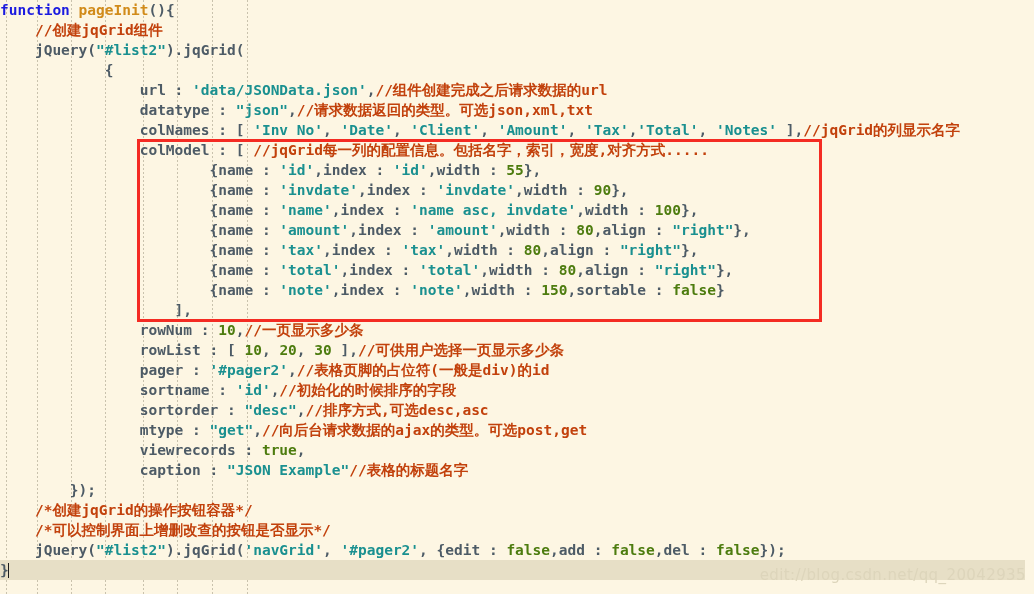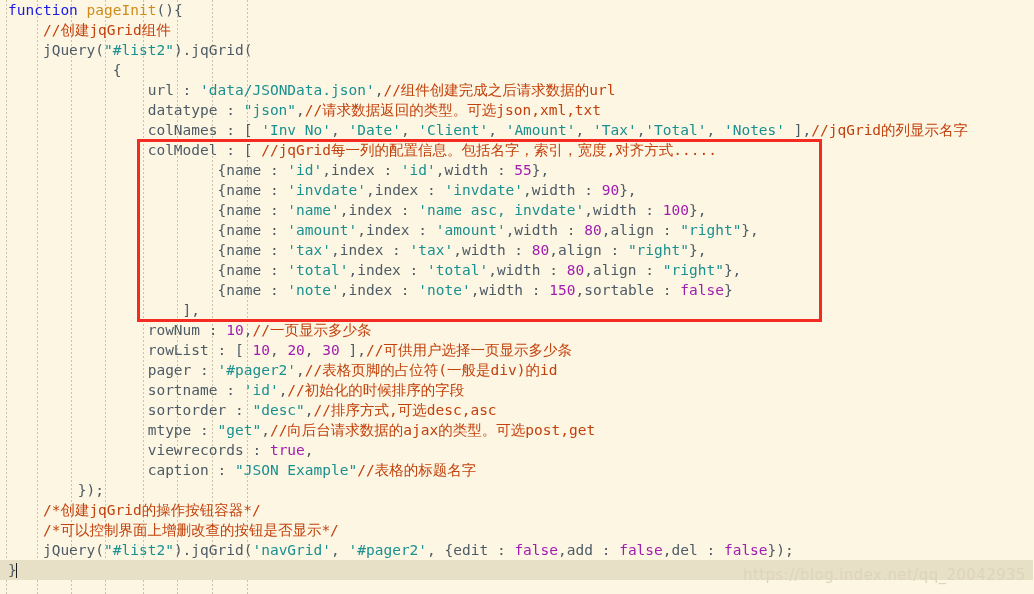--- a/index.html
+++ b/index.html
@@ -38,21 +38,22 @@
     width: 1034px;
     font-size: 14.5px;
     line-height: 20px;
     white-space: pre;
     letter-spacing: 0px;
   }
   .line {
     height: 20px;
     white-space: pre;
     position: relative;
-    padding-left: 8px;
+    padding-left: 0px;
+    font-weight: bold;
   }
 
   
   .line.cur {
     background: #e7dfc6;
     width: 1025px;
   }
   .caret {
     display: inline-block;
     width: 1px;
@@ -60,21 +61,21 @@
     background: #1b1b1b;
     vertical-align: -3px;
     margin-left: -1px;
   }
 
   
   .kw      { color: #1a1ae0; }      
   .fn      { color: #d18b1a; }      
   .plain   { color: #4d5b66; }      
   .str     { color: #1a9090; }      
-  .num     { color: #a21caf; }      
+  .num     { color: #4d7c0f; }      
   .cmt     { color: #c2410c; }      
   .brace   { color: #4d5b66; }
 
   
   #redbox {
     position: absolute;
     left: 137px;
     top: 139px;
     width: 685px;
     height: 183px;
@@ -109,15 +110,15 @@
       <div class="guide" style="left: 143px;"></div>
       <div class="guide" style="left: 177px;"></div>
       <div class="guide" style="left: 212px;"></div>
       <div class="guide" style="left: 247px;"></div>
     </div>
 
   <div id="code"><div class="line"><span class="kw">function</span><span class="plain"> </span><span class="fn">pageInit</span><span class="brace">(){</span></div><div class="line"><span class="plain">    </span><span class="cmt">//创建jqGrid组件</span></div><div class="line"><span class="plain">    jQuery(</span><span class="str">"#list2"</span><span class="plain">).jqGrid(</span></div><div class="line"><span class="plain">            {</span></div><div class="line"><span class="plain">                url : </span><span class="str">'data/JSONData.json'</span><span class="plain">,</span><span class="cmt">//组件创建完成之后请求数据的url</span></div><div class="line"><span class="plain">                datatype : </span><span class="str">"json"</span><span class="plain">,</span><span class="cmt">//请求数据返回的类型。可选json,xml,txt</span></div><div class="line"><span class="plain">                colNames : [ </span><span class="str">'Inv No'</span><span class="plain">, </span><span class="str">'Date'</span><span class="plain">, </span><span class="str">'Client'</span><span class="plain">, </span><span class="str">'Amount'</span><span class="plain">, </span><span class="str">'Tax'</span><span class="plain">,</span><span class="str">'Total'</span><span class="plain">, </span><span class="str">'Notes'</span><span class="plain"> ],</span><span class="cmt">//jqGrid的列显示名字</span></div><div class="line"><span class="plain">                colModel : [ </span><span class="cmt">//jqGrid每一列的配置信息。包括名字，索引，宽度,对齐方式.....</span></div><div class="line"><span class="plain">                        {name : </span><span class="str">'id'</span><span class="plain">,index : </span><span class="str">'id'</span><span class="plain">,width : </span><span class="num">55</span><span class="plain">},</span></div><div class="line"><span class="plain">                        {name : </span><span class="str">'invdate'</span><span class="plain">,index : </span><span class="str">'invdate'</span><span class="plain">,width : </span><span class="num">90</span><span class="plain">},</span></div><div class="line"><span class="plain">                        {name : </span><span class="str">'name'</span><span class="plain">,index : </span><span class="str">'name asc, invdate'</span><span class="plain">,width : </span><span class="num">100</span><span class="plain">},</span></div><div class="line"><span class="plain">                        {name : </span><span class="str">'amount'</span><span class="plain">,index : </span><span class="str">'amount'</span><span class="plain">,width : </span><span class="num">80</span><span class="plain">,align : </span><span class="str">"right"</span><span class="plain">},</span></div><div class="line"><span class="plain">                        {name : </span><span class="str">'tax'</span><span class="plain">,index : </span><span class="str">'tax'</span><span class="plain">,width : </span><span class="num">80</span><span class="plain">,align : </span><span class="str">"right"</span><span class="plain">},</span></div><div class="line"><span class="plain">                        {name : </span><span class="str">'total'</span><span class="plain">,index : </span><span class="str">'total'</span><span class="plain">,width : </span><span class="num">80</span><span class="plain">,align : </span><span class="str">"right"</span><span class="plain">},</span></div><div class="line"><span class="plain">                        {name : </span><span class="str">'note'</span><span class="plain">,index : </span><span class="str">'note'</span><span class="plain">,width : </span><span class="num">150</span><span class="plain">,sortable : </span><span class="num">false</span><span class="plain">}</span></div><div class="line"><span class="plain">                    ],</span></div><div class="line"><span class="plain">                rowNum : </span><span class="num">10</span><span class="plain">,</span><span class="cmt">//一页显示多少条</span></div><div class="line"><span class="plain">                rowList : [ </span><span class="num">10</span><span class="plain">, </span><span class="num">20</span><span class="plain">, </span><span class="num">30</span><span class="plain"> ],</span><span class="cmt">//可供用户选择一页显示多少条</span></div><div class="line"><span class="plain">                pager : </span><span class="str">'#pager2'</span><span class="plain">,</span><span class="cmt">//表格页脚的占位符(一般是div)的id</span></div><div class="line"><span class="plain">                sortname : </span><span class="str">'id'</span><span class="plain">,</span><span class="cmt">//初始化的时候排序的字段</span></div><div class="line"><span class="plain">                sortorder : </span><span class="str">"desc"</span><span class="plain">,</span><span class="cmt">//排序方式,可选desc,asc</span></div><div class="line"><span class="plain">                mtype : </span><span class="str">"get"</span><span class="plain">,</span><span class="cmt">//向后台请求数据的ajax的类型。可选post,get</span></div><div class="line"><span class="plain">                viewrecords : </span><span class="num">true</span><span class="plain">,</span></div><div class="line"><span class="plain">                caption : </span><span class="str">"JSON Example"</span><span class="cmt">//表格的标题名字</span></div><div class="line"><span class="plain">        });</span></div><div class="line"><span class="plain">    </span><span class="cmt">/*创建jqGrid的操作按钮容器*/</span></div><div class="line"><span class="plain">    </span><span class="cmt">/*可以控制界面上增删改查的按钮是否显示*/</span></div><div class="line"><span class="plain">    jQuery(</span><span class="str">"#list2"</span><span class="plain">).jqGrid(</span><span class="str">'navGrid'</span><span class="plain">, </span><span class="str">'#pager2'</span><span class="plain">, {edit : </span><span class="num">false</span><span class="plain">,add : </span><span class="num">false</span><span class="plain">,del : </span><span class="num">false</span><span class="plain">});</span></div><div class="line cur"><span class="brace">}</span><span class="caret"></span></div></div>
 
   <div id="redbox"></div>
 
-  <div id="watermark">https://blog.index.net/qq_20042935</div>
+  <div id="watermark">edit://blog.csdn.net/qq_20042935</div>
 
 </div>
 
 </body></html>

